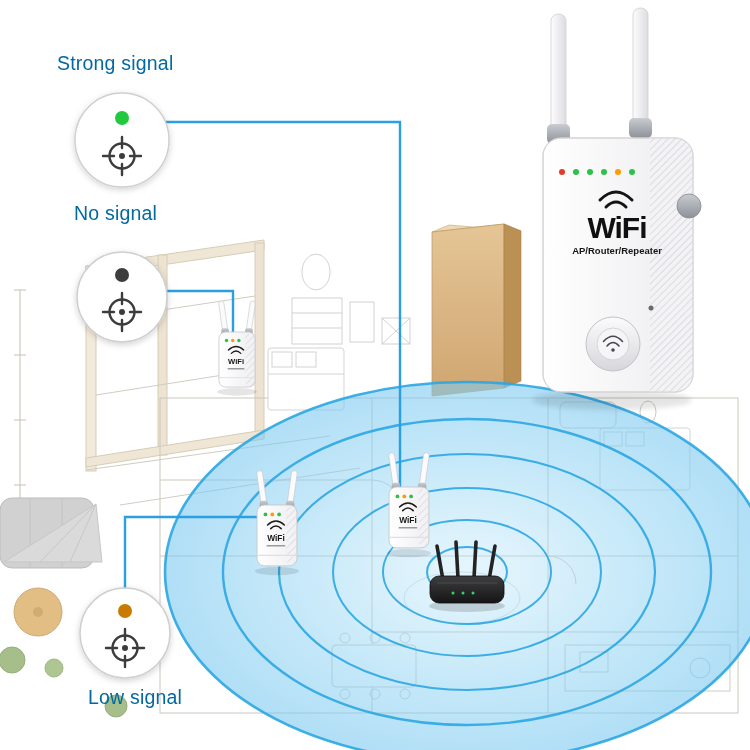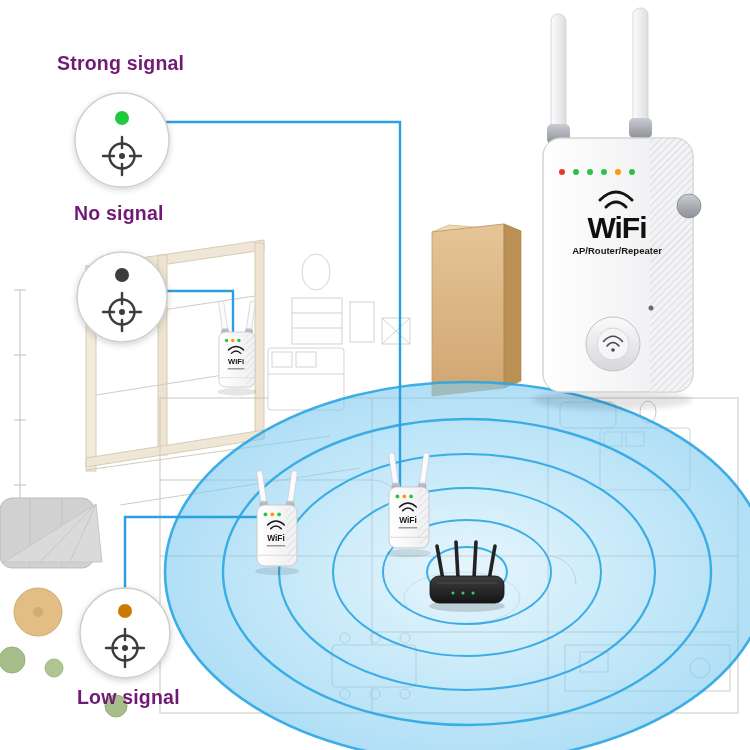--- a/index.html
+++ b/index.html
@@ -2,21 +2,21 @@
 <html><head>
 <meta charset="utf-8">
 <style>
   html,body{margin:0;padding:0;background:#ffffff;}
   .stage{
     position:relative;width:750px;height:750px;overflow:hidden;background:#ffffff;
     font-family:"Liberation Sans",sans-serif;
   }
   .stage svg.scene{position:absolute;left:0;top:0;display:block;}
   .label{
-    position:absolute;font-size:19.5px;font-weight:700;color:#701a75;letter-spacing:.2px;
+    position:absolute;font-size:19.5px;font-weight:400;color:#0369a1;letter-spacing:.2px;
     white-space:nowrap;
   }
 </style>
 </head>
 <body>
 
 <div class="stage">
 
 <svg class="scene" width="750" height="750" viewBox="0 0 750 750">
   <defs>
@@ -364,15 +364,15 @@
           <line x1="0" y1="8" x2="0" y2="19"></line>
       <line x1="-19" y1="0" x2="-8" y2="0"></line>
           <line x1="8" y1="0" x2="19" y2="0"></line>
       <circle r="3" fill="#3c3c3c" stroke="none"></circle>
     </g>
   </g>
 </svg>
 
 <div class="label" style="left:57px;top:52px">Strong signal</div>
 <div class="label" style="left:74px;top:202px">No signal</div>
-<div class="label" style="left:77px;top:686px">Low signal</div>
+<div class="label" style="left:88px;top:686px">Low signal</div>
 
 </div>
 
 </body></html>

